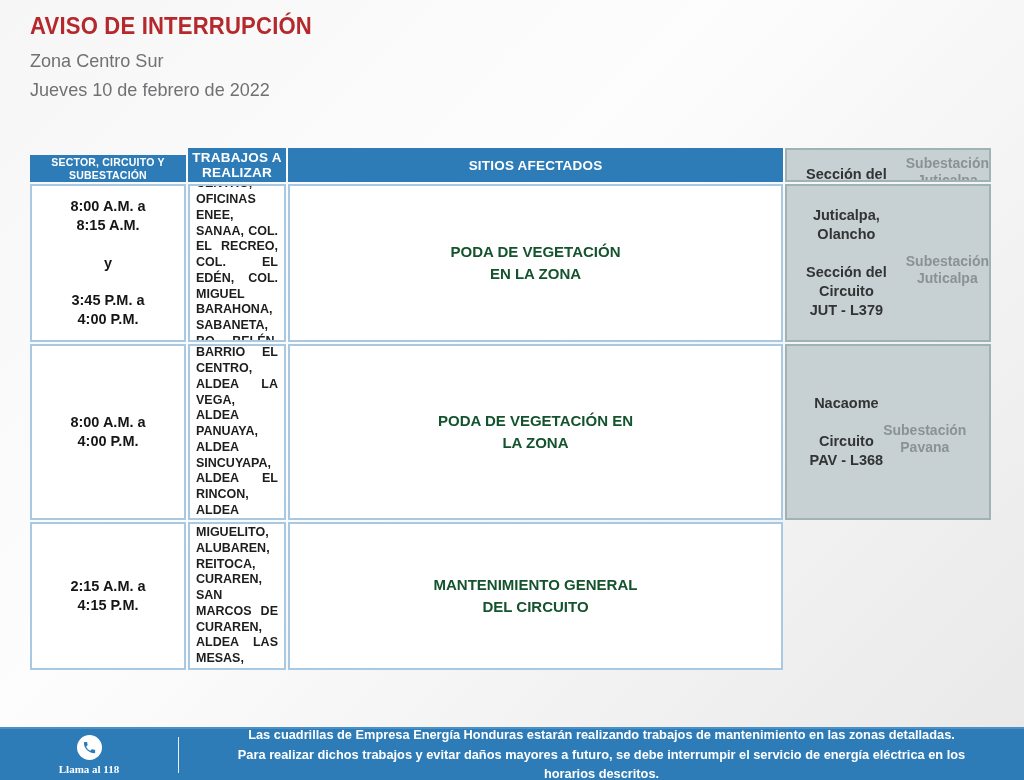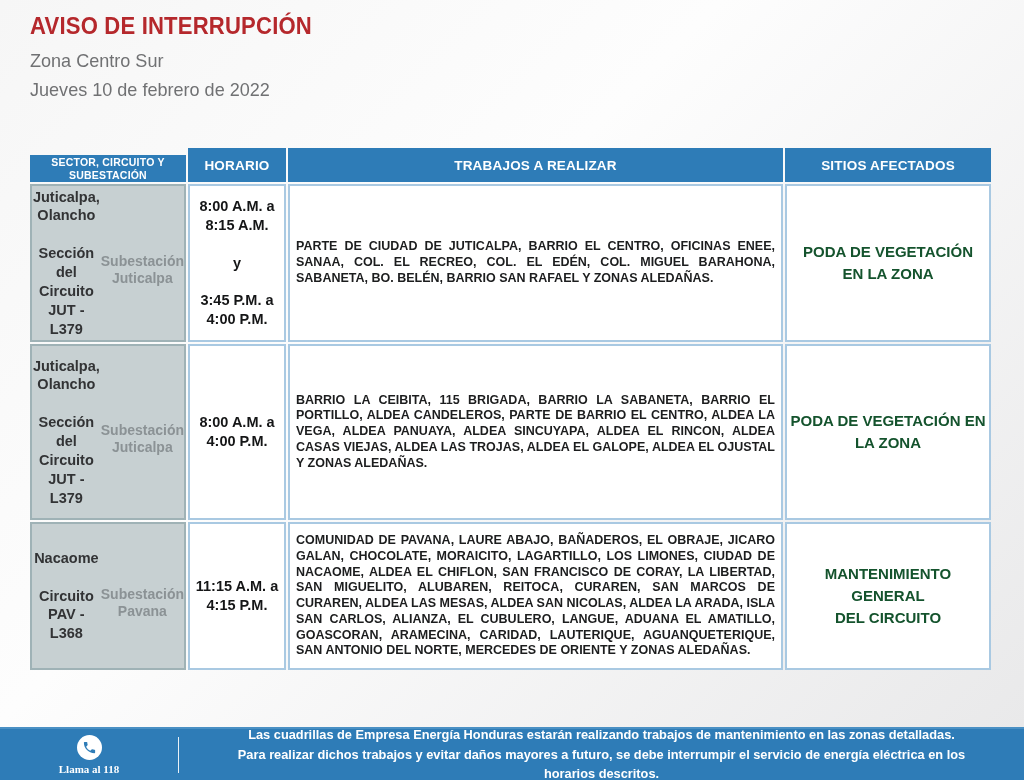--- a/index.html
+++ b/index.html
@@ -80,21 +80,20 @@
       <div class="subtitle first">Zona Centro Sur</div>
       <div class="subtitle">Jueves 10 de febrero de 2022</div>
     </div>
 
   </header>
 
   <div class="table">
 
     <div class="th small">SECTOR, CIRCUITO Y
 SUBESTACIÓN</div>
-    <div class="th">HORARIO</div>
     <div class="th">TRABAJOS A REALIZAR</div>
     <div class="th">SITIOS AFECTADOS</div>
 
     <div class="cell sector">
       <div class="sector-main">Juticalpa, Olancho
 
 Sección del Circuito
 JUT - L379</div>
       <div class="sector-sub">Subestación
 Juticalpa</div>
@@ -129,21 +128,21 @@
 LA ZONA</div>
 
     <div class="cell sector">
       <div class="sector-main">Nacaome
 
 Circuito
 PAV - L368</div>
       <div class="sector-sub">Subestación
 Pavana</div>
     </div>
-    <div class="cell horario">11:15 A.M. a
+    <div class="cell horario">2:15 A.M. a
 4:15 P.M.</div>
     <div class="cell sitios">
       <div class="sitios-text">COMUNIDAD DE PAVANA, LAURE ABAJO, BAÑADEROS, EL OBRAJE, JICARO GALAN, CHOCOLATE, MORAICITO, LAGARTILLO, LOS LIMONES, CIUDAD DE NACAOME, ALDEA EL CHIFLON, SAN FRANCISCO DE CORAY, LA LIBERTAD, SAN MIGUELITO, ALUBAREN, REITOCA, CURAREN, SAN MARCOS DE CURAREN, ALDEA LAS MESAS, ALDEA SAN NICOLAS, ALDEA LA ARADA, ISLA SAN CARLOS, ALIANZA, EL CUBULERO, LANGUE, ADUANA EL AMATILLO, GOASCORAN, ARAMECINA, CARIDAD, LAUTERIQUE, AGUANQUETERIQUE, SAN ANTONIO DEL NORTE, MERCEDES DE ORIENTE Y ZONAS ALEDAÑAS.</div>
     </div>
     <div class="cell trabajos">MANTENIMIENTO GENERAL
 DEL CIRCUITO</div>
   </div>
 
   <footer class="footer">
     <div class="footer-left">

